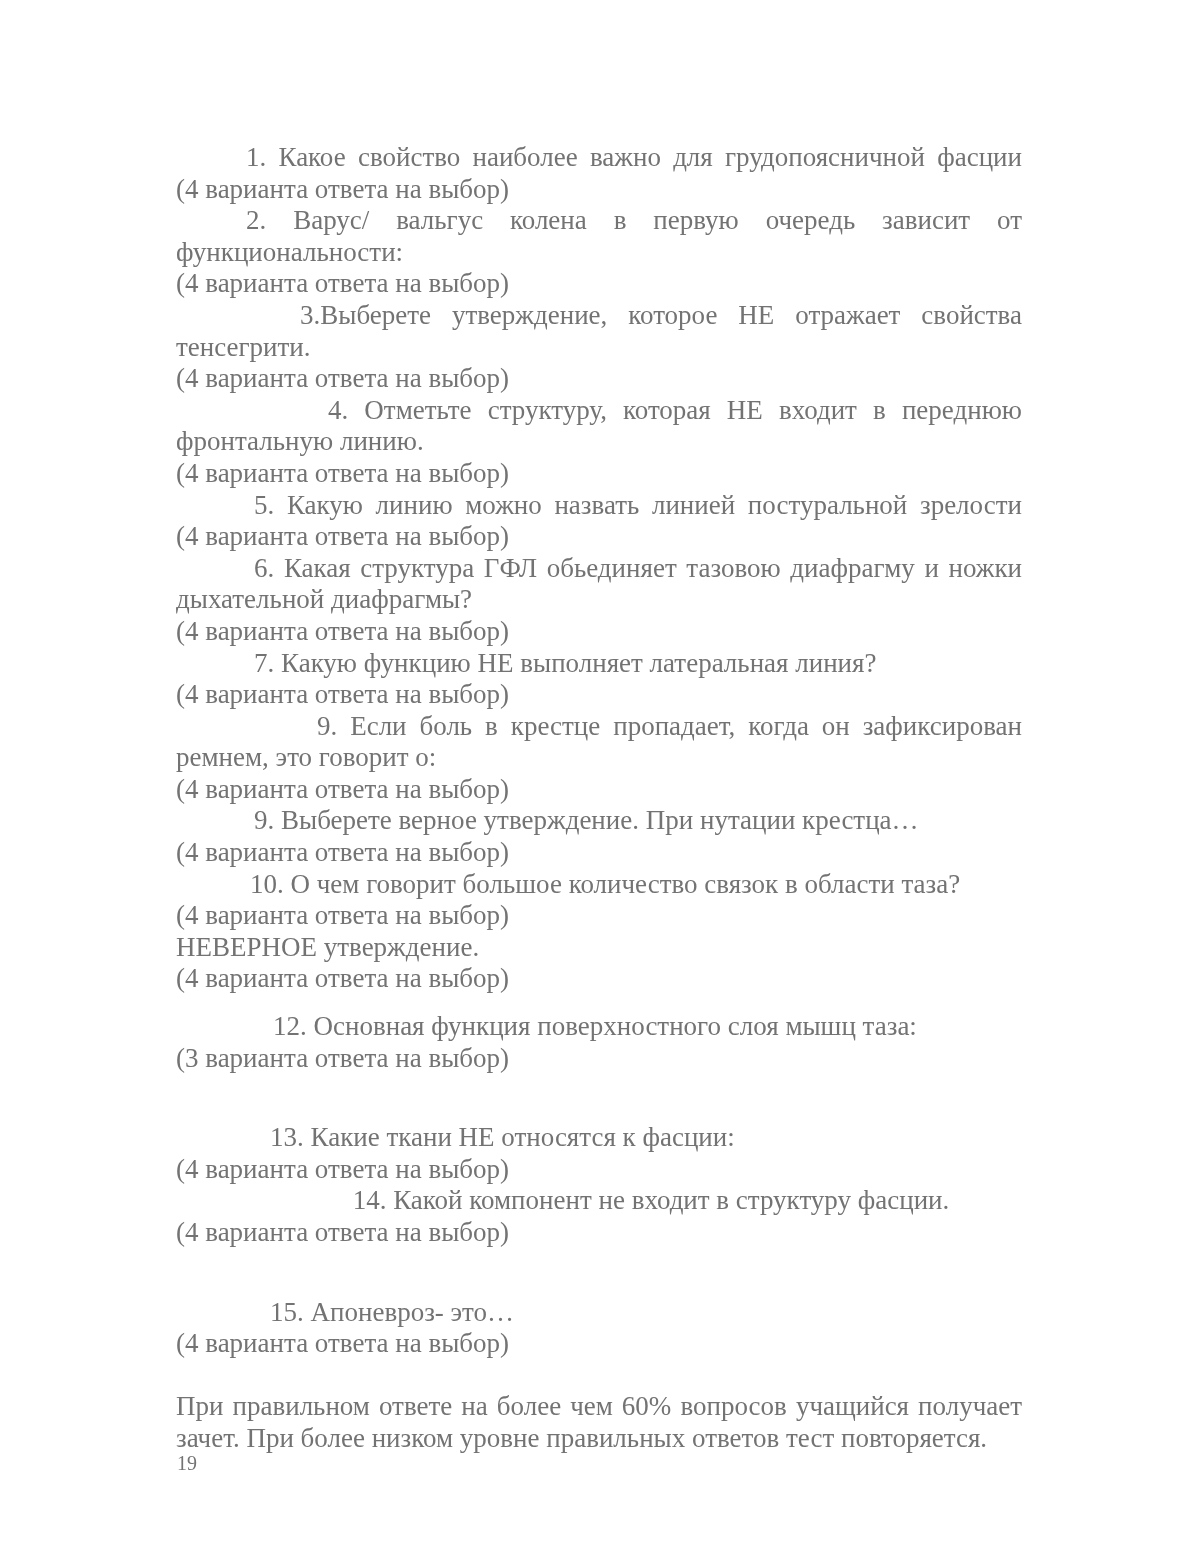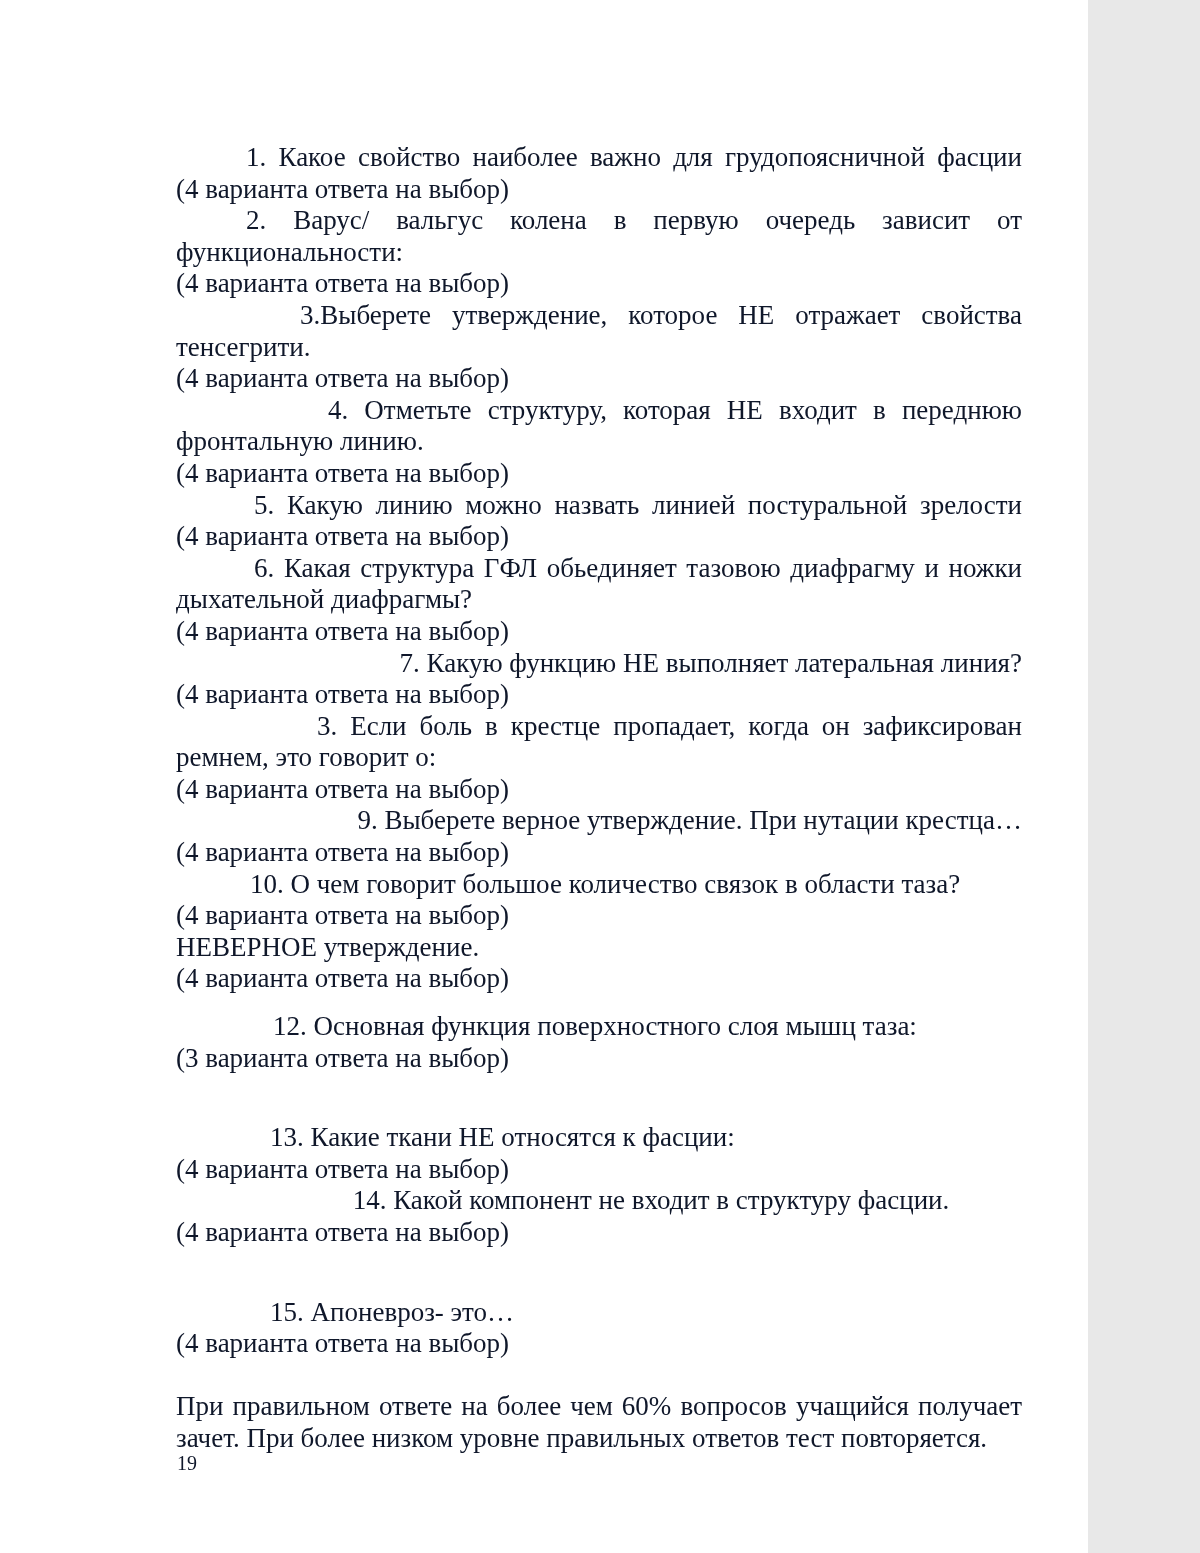--- a/index.html
+++ b/index.html
@@ -1,23 +1,23 @@
 <!DOCTYPE html>
 <html lang="ru"><head>
 <meta charset="utf-8">
 <style>
   html, body { margin: 0; padding: 0; background: #e8e8e8; }
   .page {
     position: relative;
-    width: 1088px;
+    width: 1200px;
     height: 1553px;
     background: #ffffff;
     overflow: hidden;
     font-family: "Liberation Serif", "DejaVu Serif", serif;
-    color: #0f172a;
+    color: #737373;
   }
   .content {
     position: absolute;
     left: 176px;
     top: 142px;
     width: 846px;
   }
   .ln {
     margin: 0;
     padding: 0;
@@ -27,21 +27,21 @@
     text-align: left;
   }
   
   .just {
     text-align: justify;
     text-align-last: justify;
   }
   
   .i70  { text-indent: 70px; }
   .i74  { text-indent: 74px; }
-  .i78  { text-indent: 78px; text-align: right; }
+  .i78  { text-indent: 78px; }
   .i94  { text-indent: 94px; margin-top: 48px; }
   .i97  { text-indent: 97px; margin-top: 16px; }
   .i104 { text-indent: 104px; text-align: center; }
   .i124 { text-indent: 124px; }
   .i141 { text-indent: 141px; }
   .i152 { text-indent: 152px; }
   .i167 { text-indent: 167px; }
   .spacer { height: 31.6px; }
   .page-number {
     position: absolute;
@@ -75,21 +75,21 @@
     <p class="ln just i78">5. Какую линию можно назвать линией постуральной зрелости</p>
     <p class="ln">(4 варианта ответа на выбор)</p>
 
     <p class="ln just i78">6. Какая структура ГФЛ обьединяет тазовою диафрагму и ножки</p>
     <p class="ln">дыхательной диафрагмы?</p>
     <p class="ln">(4 варианта ответа на выбор)</p>
 
     <p class="ln i78">7. Какую функцию НЕ выполняет латеральная линия?</p>
     <p class="ln">(4 варианта ответа на выбор)</p>
 
-    <p class="ln just i141">3. Если боль в крестце пропадает, когда он зафиксирован</p>
+    <p class="ln just i141">9. Если боль в крестце пропадает, когда он зафиксирован</p>
     <p class="ln">ремнем, это говорит о:</p>
     <p class="ln">(4 варианта ответа на выбор)</p>
 
     <p class="ln i78">9. Выберете верное утверждение. При нутации крестца…</p>
     <p class="ln">(4 варианта ответа на выбор)</p>
 
     <p class="ln i74">10. О чем говорит большое количество связок в области таза?</p>
     <p class="ln">(4 варианта ответа на выбор)</p>
 
     <p class="ln">НЕВЕРНОЕ утверждение.</p>

